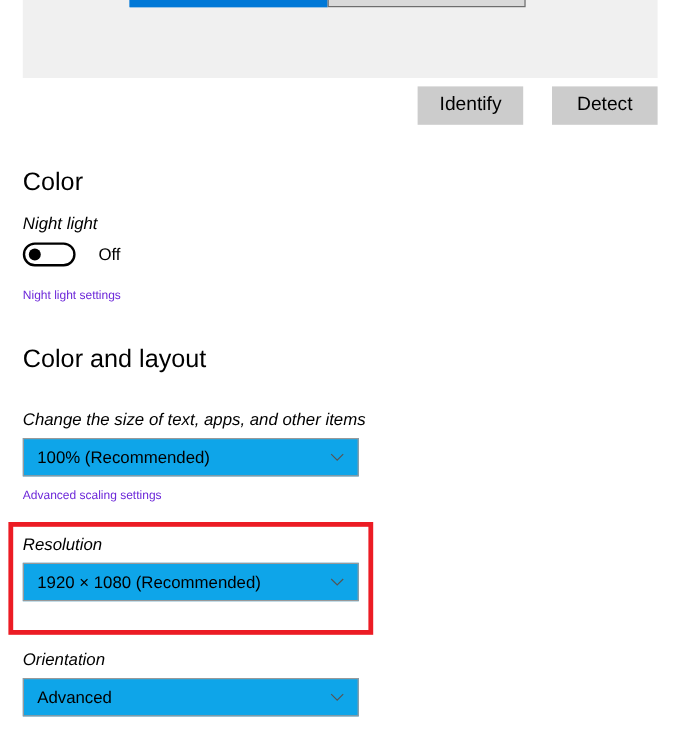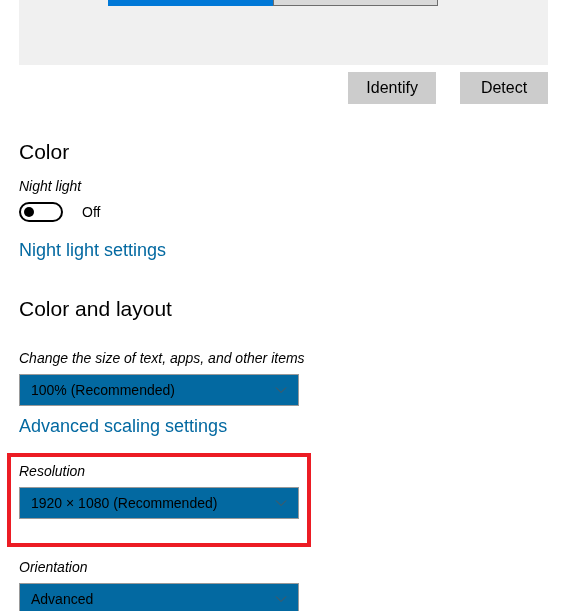--- a/index.html
+++ b/index.html
@@ -84,31 +84,31 @@
       width: 10px;
       height: 10px;
       background: #000;
       border-radius: 50%;
       position: absolute;
       left: 3px;
       top: 3px;
     }
     .toggle-state { font-size: 14px; }
     .link {
-      color: #0369a1;
-      font-size: 18px;
+      color: #6d28d9;
+      font-size: 10px;
       cursor: pointer;
       display: inline-block;
       margin-top: 4px;
     }
     .dropdown {
       width: 280px;
       height: 32px;
       border: 1px solid #999;
-      background: #0369a1;
+      background: #0ea5e9;
       display: flex;
       align-items: center;
       justify-content: space-between;
       padding: 0 11px;
       cursor: pointer;
       margin-bottom: 6px;
     }
     .dropdown-value { font-size: 14px; }
     .chevron {
       width: 12px;

